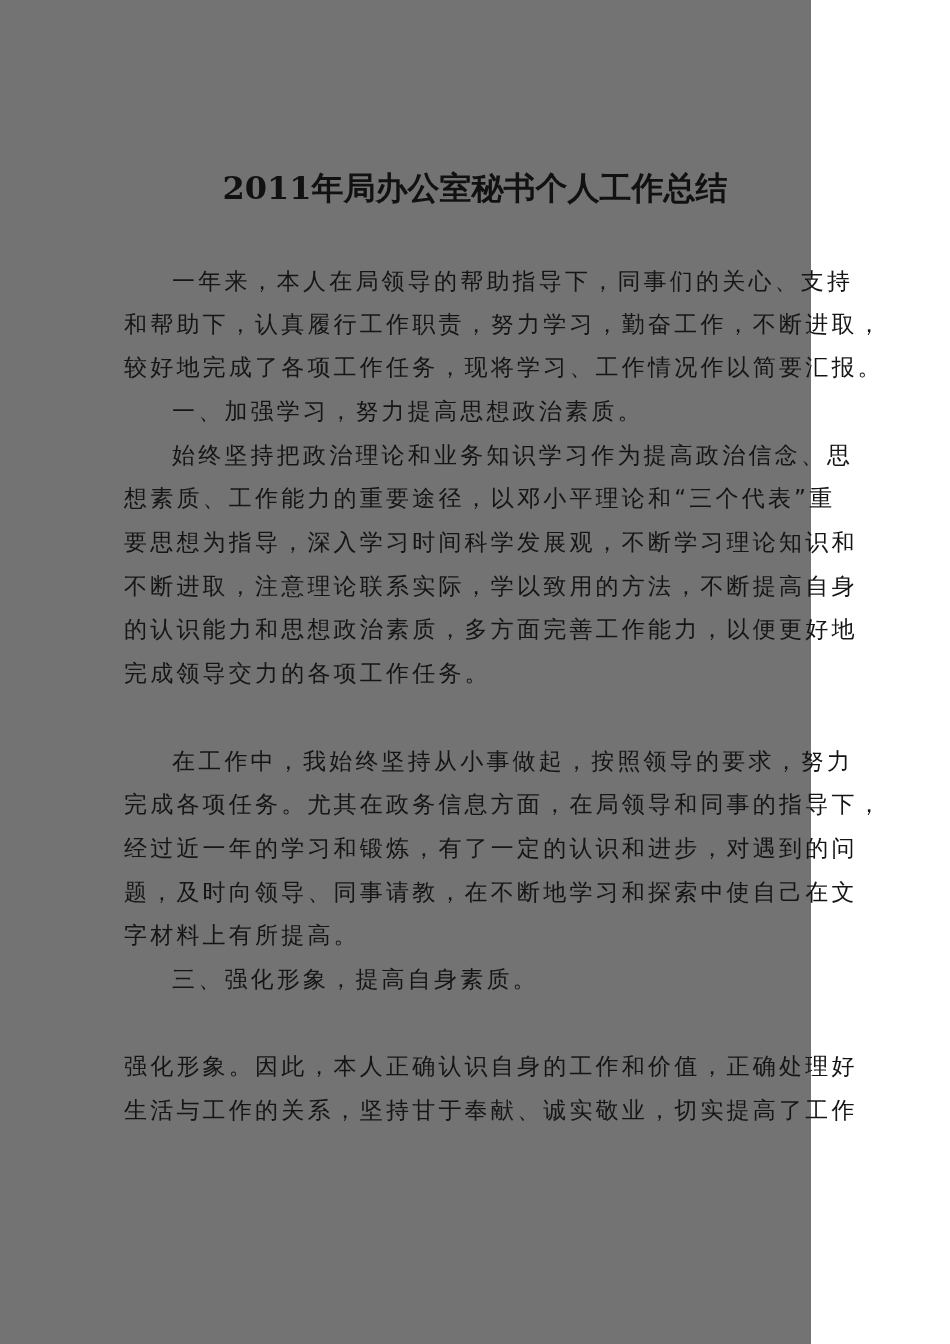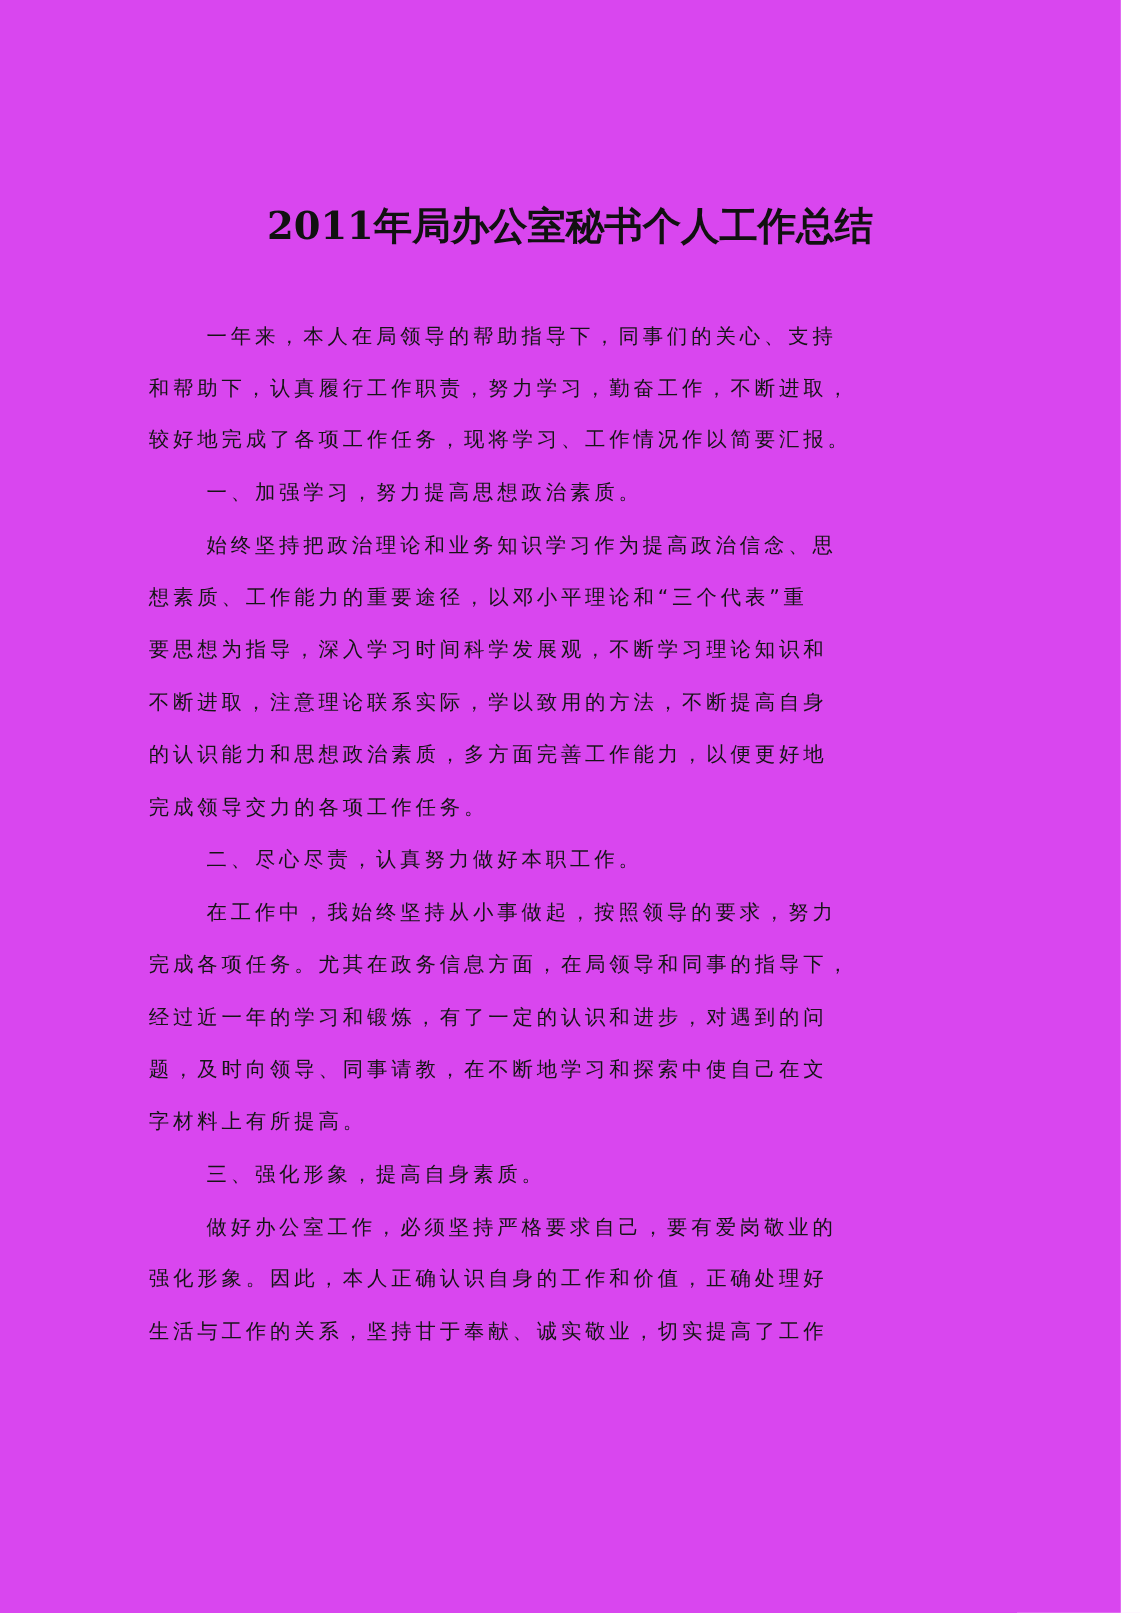--- a/index.html
+++ b/index.html
@@ -12,42 +12,42 @@
       height: 1344px;
       position: relative;
       overflow: hidden;
       color: #111111;
       font-family: "DejaVu Serif", "Liberation Serif", serif;
     }
     .page {
       position: absolute;
       left: 0;
       top: 0;
-      width: 934px;
+      width: 811px;
       height: 1344px;
-      background: #d946ef;
+      background: #737373;
     }
     .title {
       position: absolute;
       left: 0;
       width: 950px;
       top: 166px;
       text-align: center;
       font-size: 32px;
       font-weight: bold;
       line-height: 44px;
       letter-spacing: 0px;
       font-family: "DejaVu Serif", "Liberation Serif", serif;
       white-space: nowrap;
     }
     .line {
       position: absolute;
       left: 124px;
       width: 720px;
-      font-size: 17px;
+      font-size: 23px;
       line-height: 30px;
       white-space: nowrap;
       letter-spacing: 3.2px;
       font-family: "DejaVu Sans", "Liberation Sans", sans-serif;
       color: #151515;
     }
     .indent { left: 172px; }
   </style>
 </head>
 <body>
@@ -60,24 +60,22 @@
   <div class="line" style="top:352px">较好地完成了各项工作任务，现将学习、工作情况作以简要汇报。</div>
 
   <div class="line indent" style="top:396px">一、加强学习，努力提高思想政治素质。</div>
   <div class="line indent" style="top:440px">始终坚持把政治理论和业务知识学习作为提高政治信念、思</div>
   <div class="line" style="top:483px">想素质、工作能力的重要途径，以邓小平理论和“三个代表”重</div>
   <div class="line" style="top:527px">要思想为指导，深入学习时间科学发展观，不断学习理论知识和</div>
   <div class="line" style="top:571px">不断进取，注意理论联系实际，学以致用的方法，不断提高自身</div>
   <div class="line" style="top:614px">的认识能力和思想政治素质，多方面完善工作能力，以便更好地</div>
   <div class="line" style="top:658px">完成领导交力的各项工作任务。</div>
 
-  <div class="line indent" style="top:702px">二、尽心尽责，认真努力做好本职工作。</div>
   <div class="line indent" style="top:746px">在工作中，我始终坚持从小事做起，按照领导的要求，努力</div>
   <div class="line" style="top:789px">完成各项任务。尤其在政务信息方面，在局领导和同事的指导下，</div>
   <div class="line" style="top:833px">经过近一年的学习和锻炼，有了一定的认识和进步，对遇到的问</div>
   <div class="line" style="top:877px">题，及时向领导、同事请教，在不断地学习和探索中使自己在文</div>
   <div class="line" style="top:920px">字材料上有所提高。</div>
 
   <div class="line indent" style="top:964px">三、强化形象，提高自身素质。</div>
-  <div class="line indent" style="top:1008px">做好办公室工作，必须坚持严格要求自己，要有爱岗敬业的</div>
   <div class="line" style="top:1051px">强化形象。因此，本人正确认识自身的工作和价值，正确处理好</div>
   <div class="line" style="top:1095px">生活与工作的关系，坚持甘于奉献、诚实敬业，切实提高了工作</div>
 </div>
 
 </body></html>

